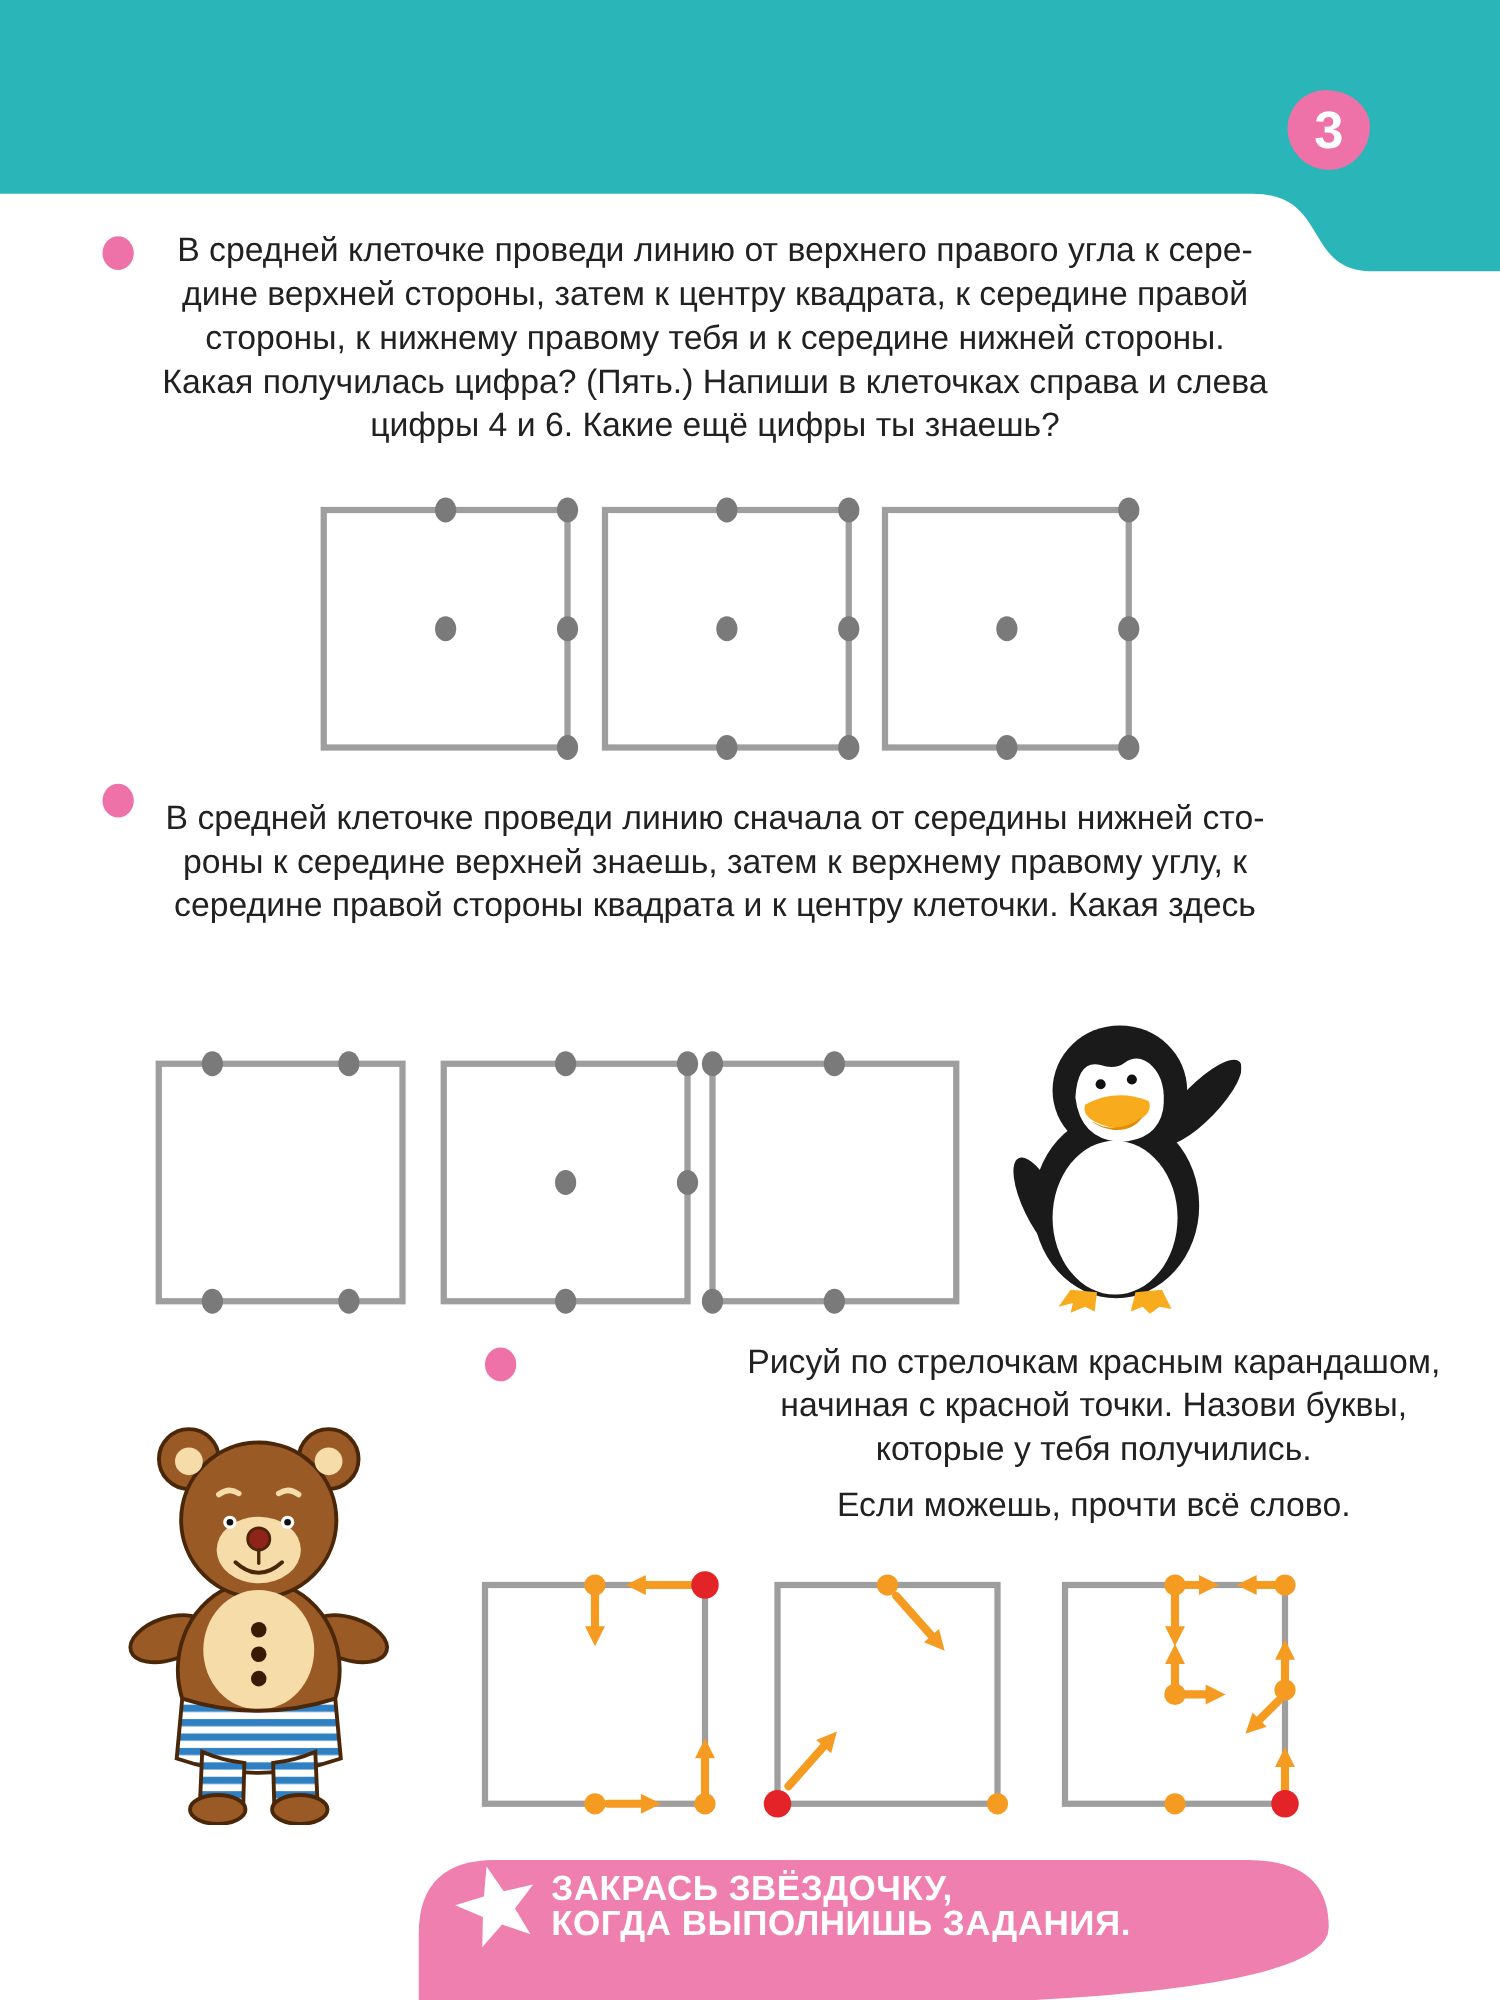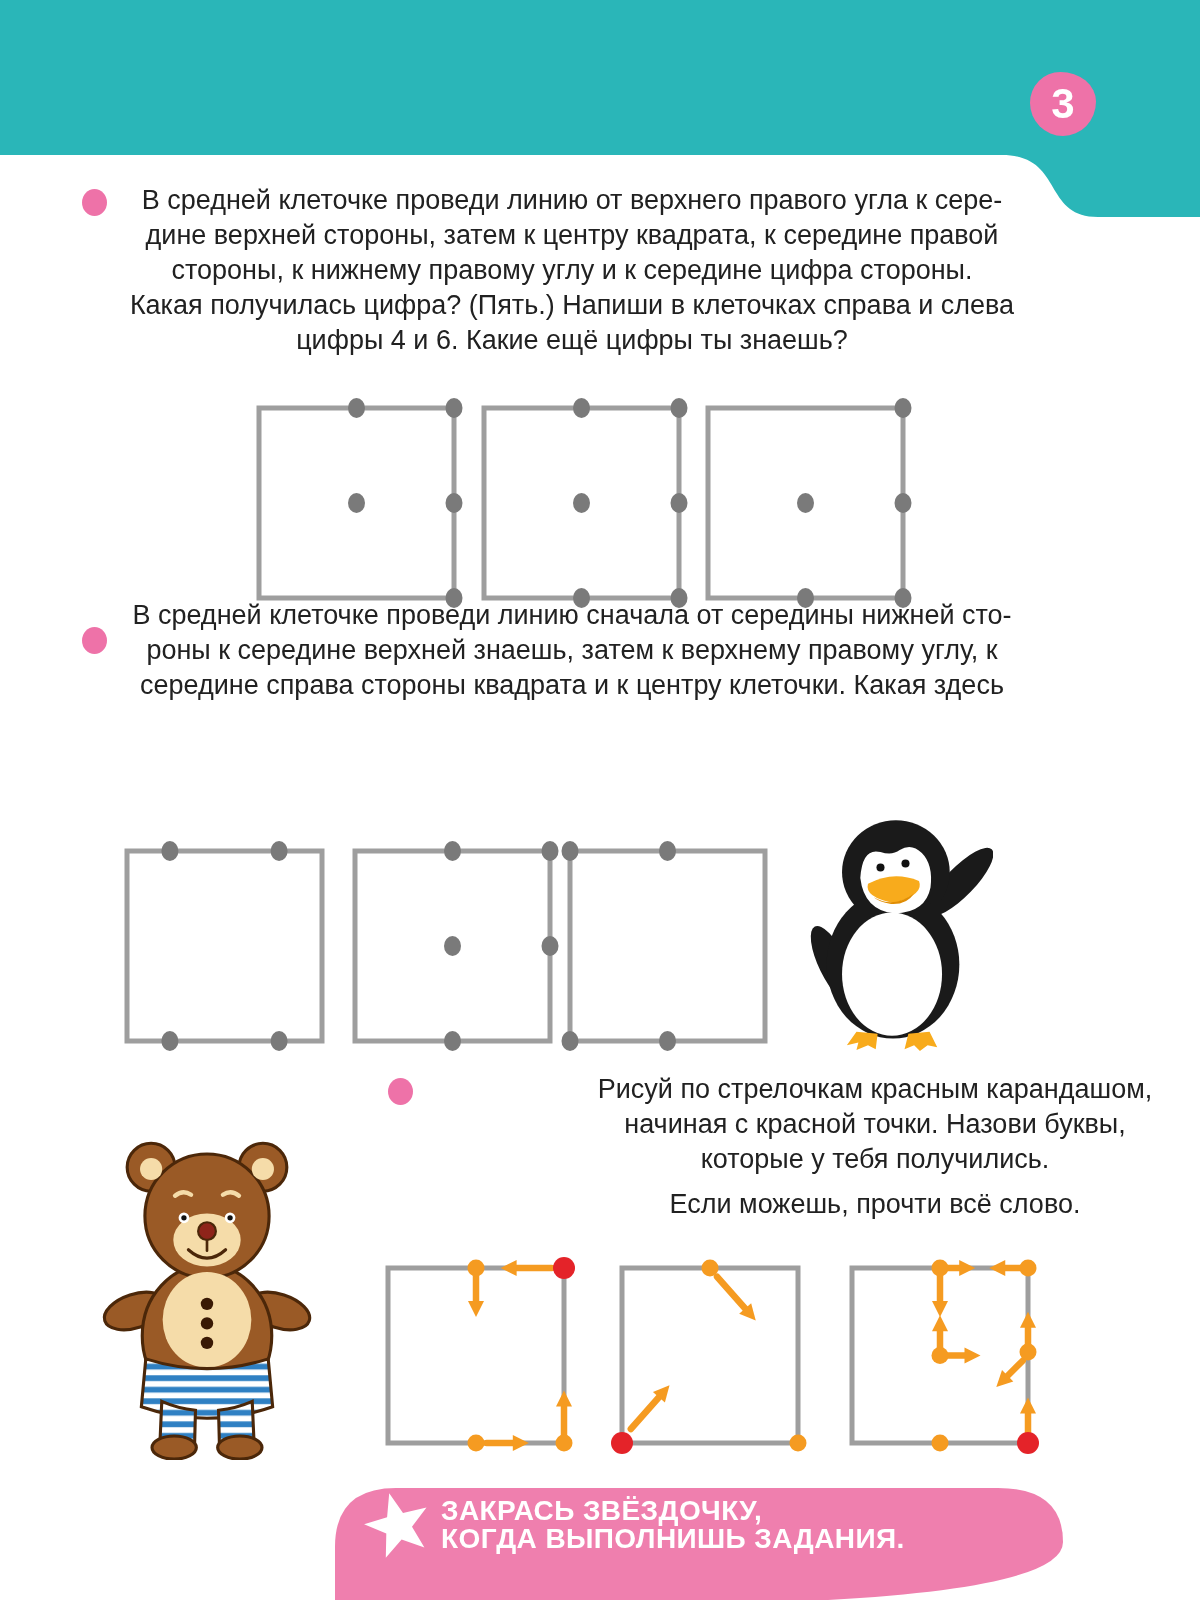--- a/index.html
+++ b/index.html
@@ -27,30 +27,30 @@
   </svg>
 
   <div class="badge">
     <span>3</span>
   </div>
 
   <span class="bullet" style="left:82px;top:189px"></span>
   <div class="task-text" style="left:122px;top:183px">
     <div>В средней клеточке проведи линию от верхнего правого угла к сере-</div>
     <div>дине верхней стороны, затем к центру квадрата, к середине правой</div>
-    <div>стороны, к нижнему правому углу и к середине цифра стороны.</div>
+    <div>стороны, к нижнему правому тебя и к середине нижней стороны.</div>
     <div>Какая получилась цифра? (Пять.) Напиши в клеточках справа и слева</div>
     <div>цифры 4 и 6. Какие ещё цифры ты знаешь?</div>
   </div>
 
   <span class="bullet" style="left:82px;top:627px"></span>
-  <div class="task-text" style="left:122px;top:598px">
+  <div class="task-text" style="left:122px;top:637px">
     <div>В средней клеточке проведи линию сначала от середины нижней сто-</div>
     <div>роны к середине верхней знаешь, затем к верхнему правому углу, к</div>
-    <div>середине справа стороны квадрата и к центру клеточки. Какая здесь</div>
+    <div>середине правой стороны квадрата и к центру клеточки. Какая здесь</div>
   </div>
 
   <span class="bullet" style="left:388px;top:1078px"></span>
   <div class="task-text" style="left:425px;top:1072px">
     <div>Рисуй по стрелочкам красным карандашом,</div>
     <div>начиная с красной точки. Назови буквы,</div>
     <div>которые у тебя получились.</div>
     <div class="gap-line">Если можешь, прочти всё слово.</div>
   </div>
 

